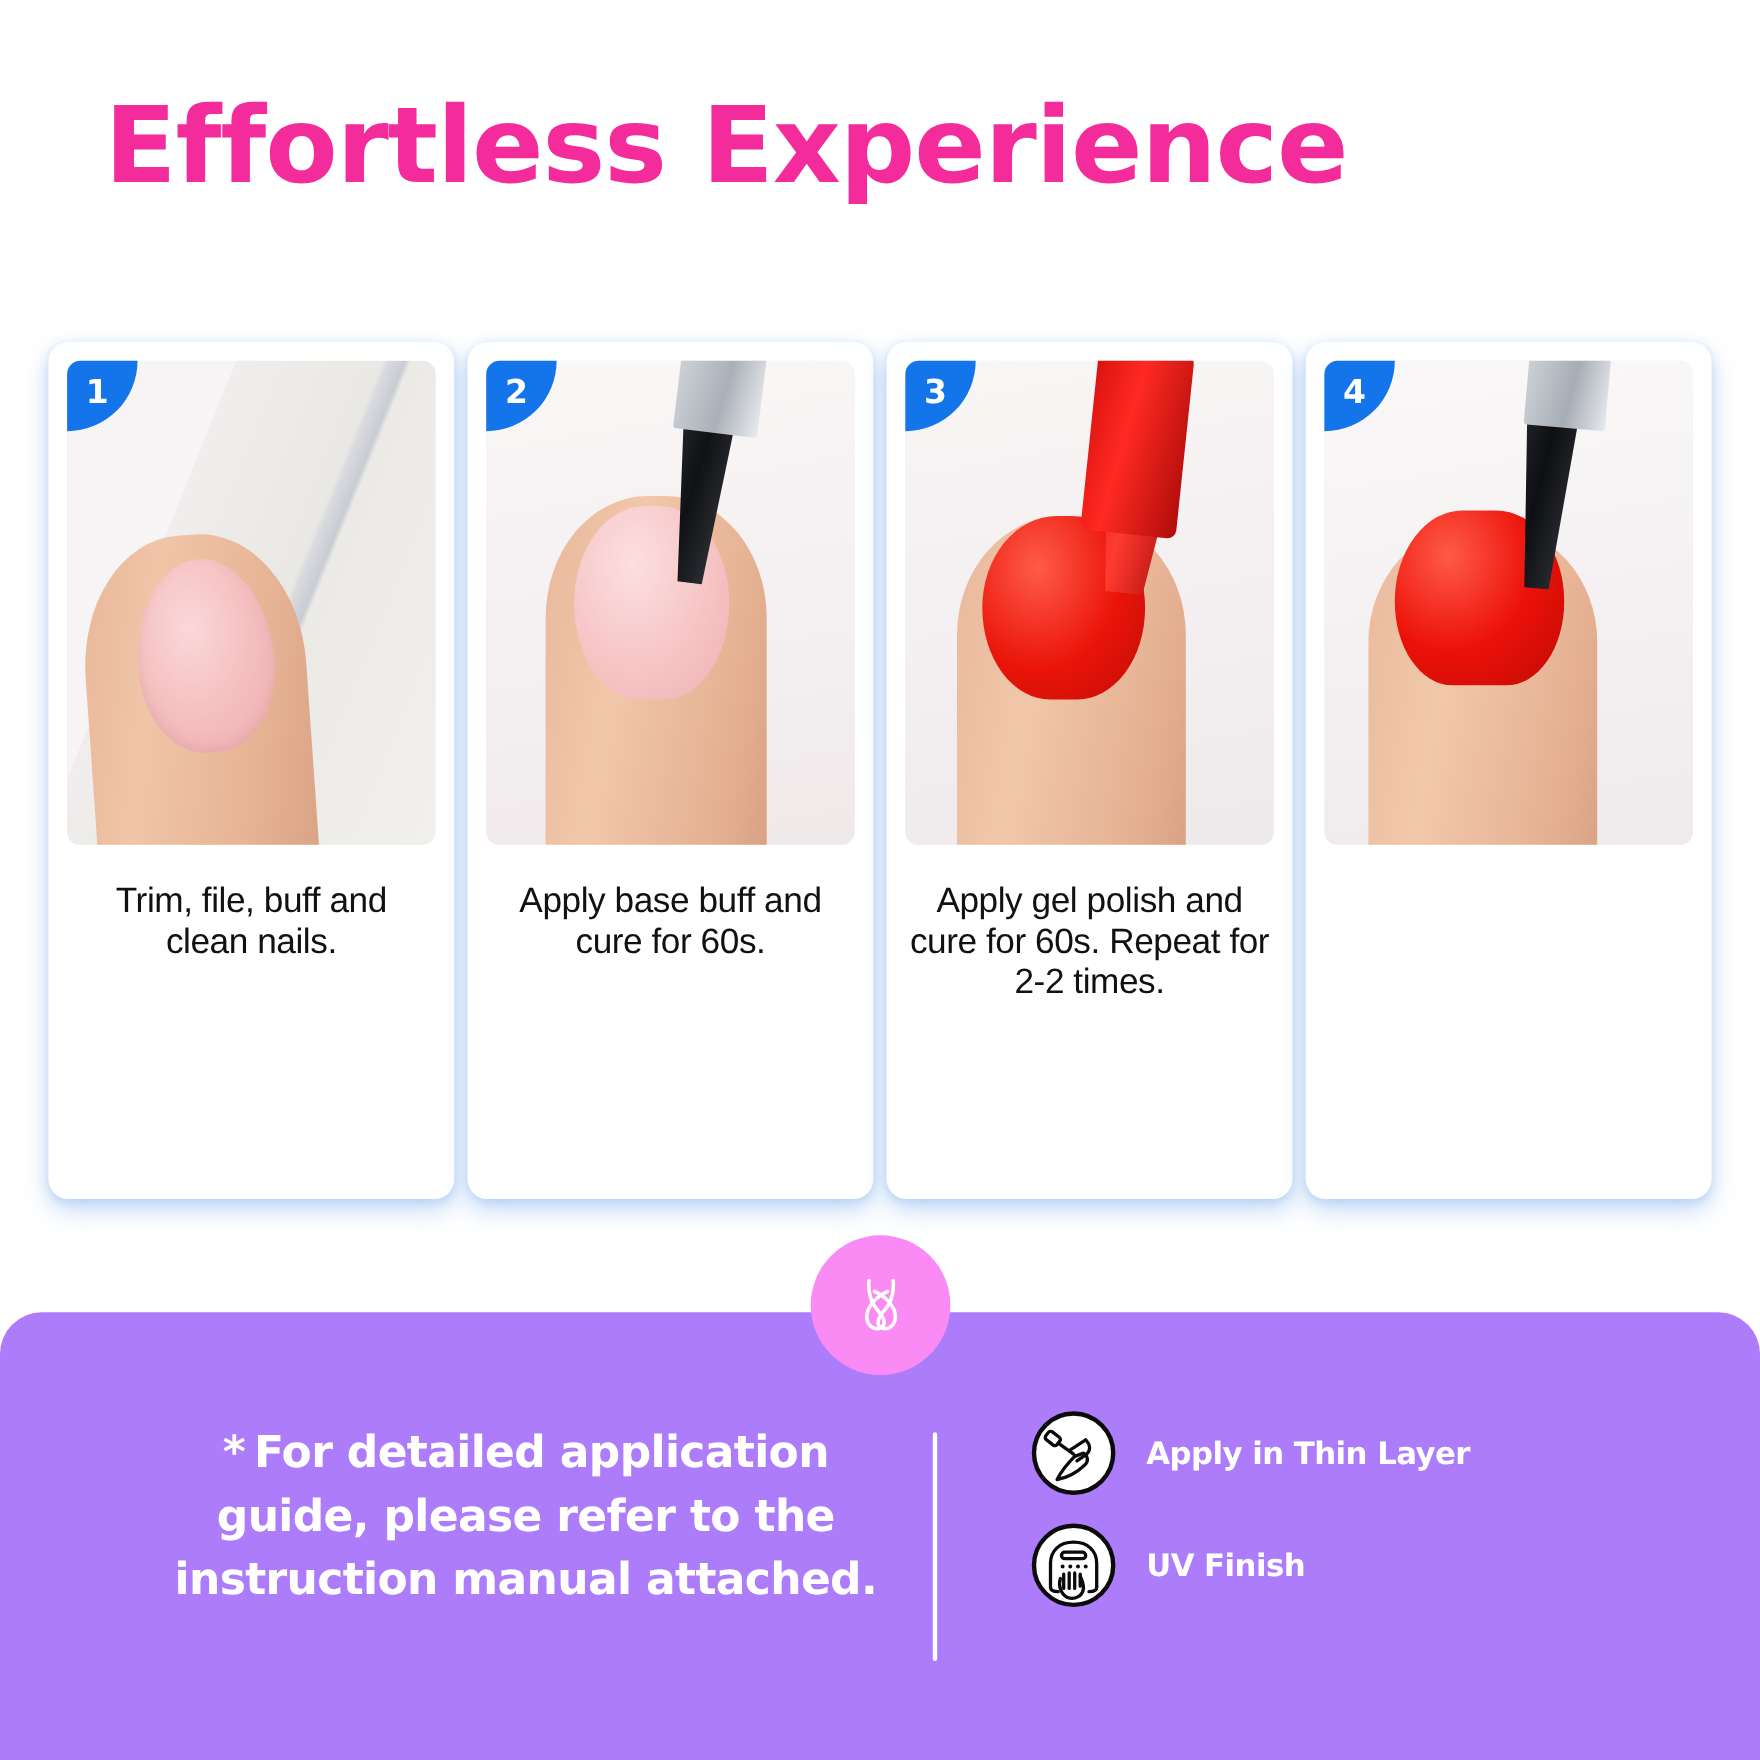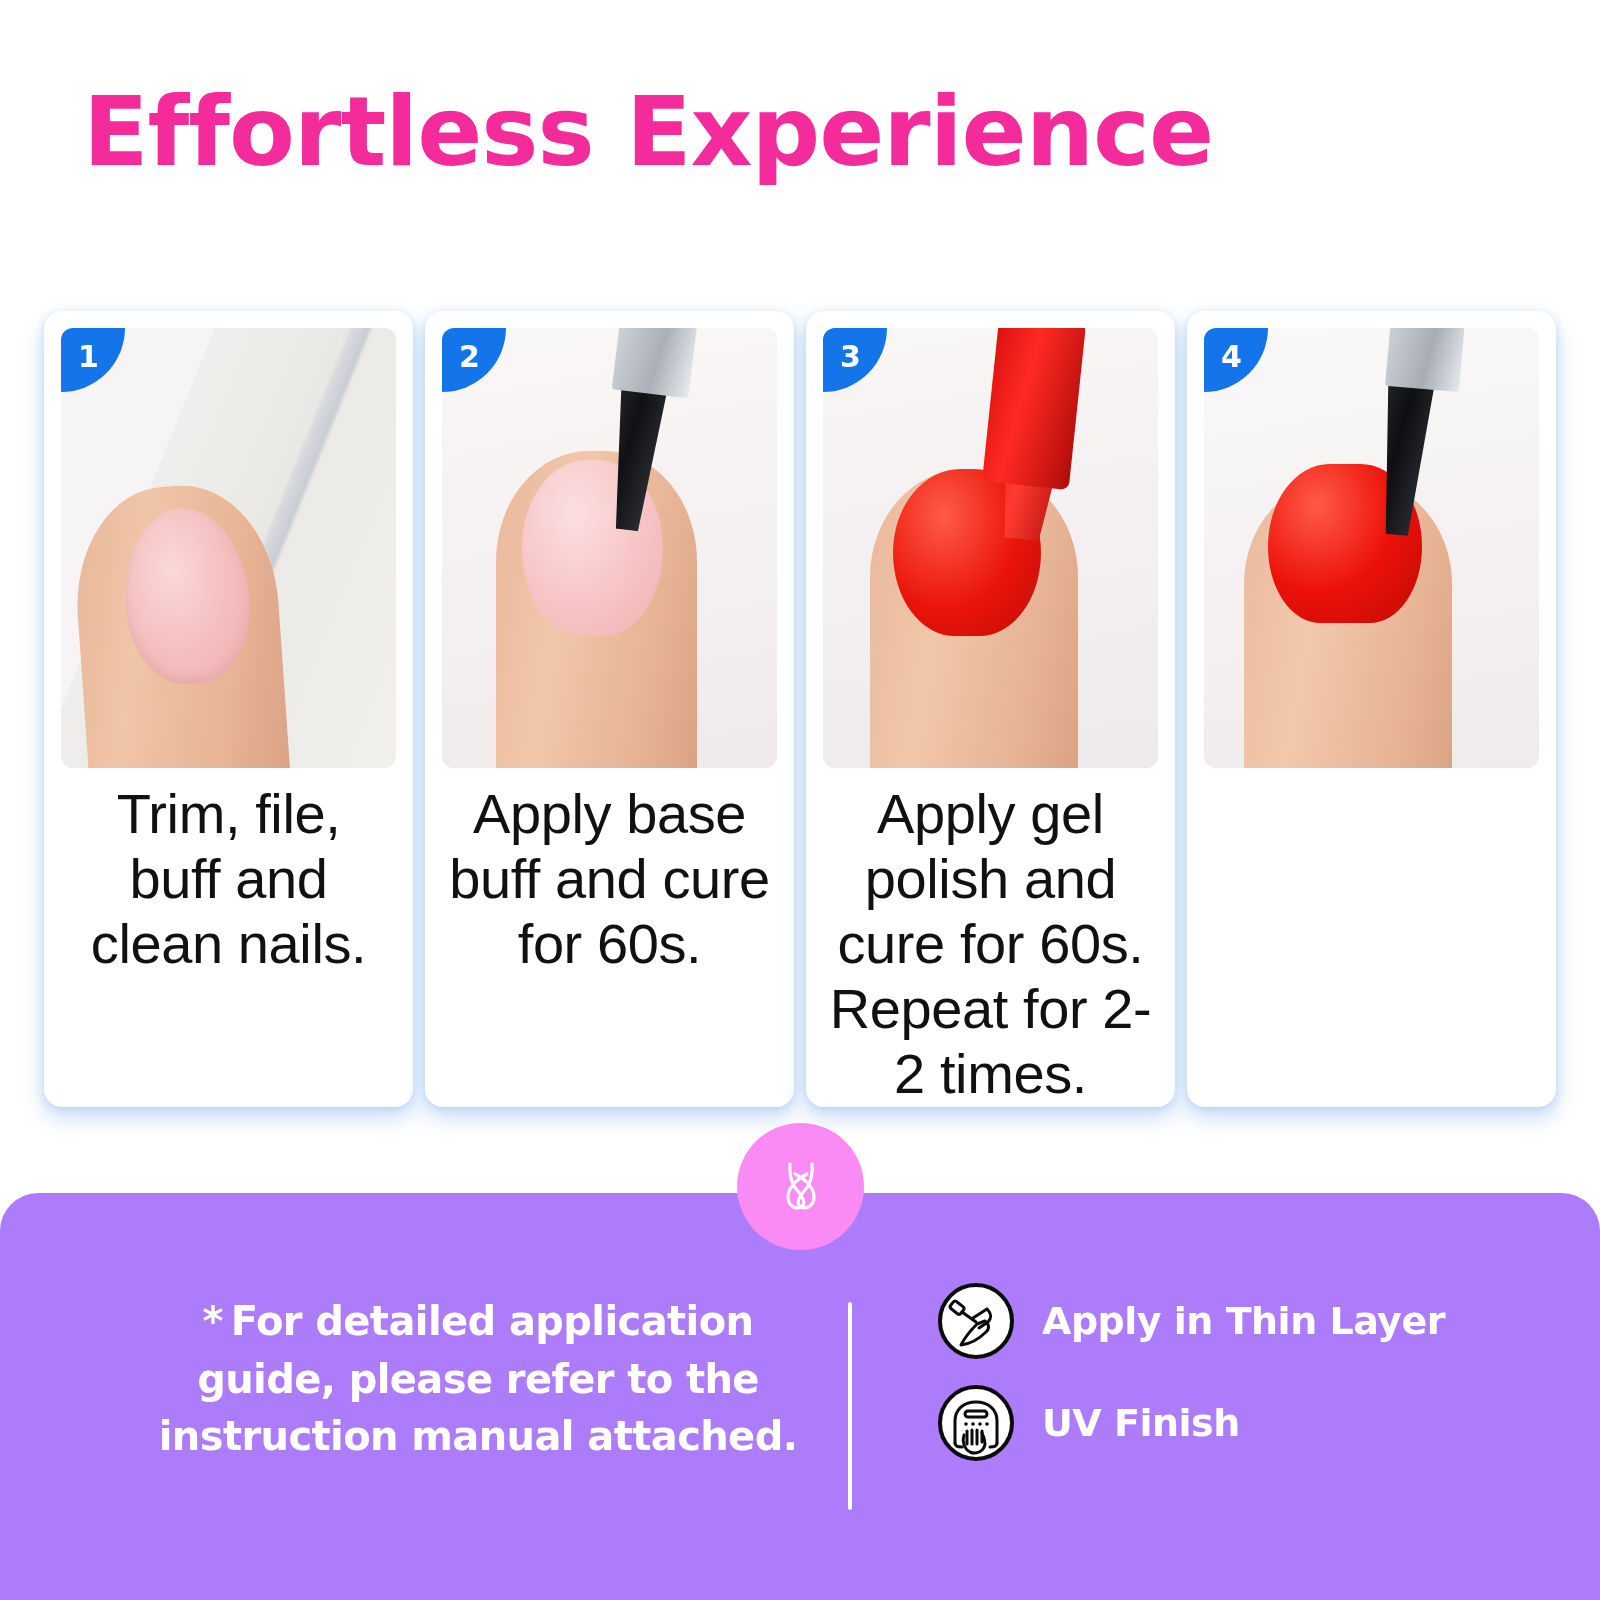--- a/index.html
+++ b/index.html
@@ -16,21 +16,21 @@
     position: relative;
     width: 1600px;
     height: 1600px;
     background: #ffffff;
   }
 
   
   .title {
     position: absolute;
     top: 76px;
-    left: 0;
+    left: 12px;
     width: 1296px;
     text-align: center;
     font-size: 96px;
     font-weight: 700;
     letter-spacing: -1px;
     color: #F42B9A;
     font-family: "DejaVu Sans", sans-serif;
   }
 
   
@@ -202,24 +202,24 @@
     z-index: 3;
     font-family: "DejaVu Sans", sans-serif;
   }
   .badge span {
     position: absolute;
     left: 17px;
     top: 14px;
   }
 
   .caption {
-    margin-top: 14px;
+    margin-top: 32px;
     padding: 0 4px;
     text-align: center;
-    font-size: 56px;
+    font-size: 32px;
     line-height: 1.16;
     color: #111111;
     font-weight: 400;
     font-family: "Liberation Sans", sans-serif;
     letter-spacing: -0.4px;
   }
 
   
   .logo-circle {
     position: absolute;
@@ -291,21 +291,21 @@
     background: #ffffff;
     border: 4px solid #0b0b0b;
     flex: 0 0 auto;
     display: flex;
     align-items: center;
     justify-content: center;
     overflow: hidden;
   }
   .feature-label {
     color: #ffffff;
-    font-size: 38px;
+    font-size: 28px;
     font-weight: 700;
     font-family: "DejaVu Sans", sans-serif;
     letter-spacing: -0.5px;
     white-space: nowrap;
   }
 </style>
 </head>
 <body>
 
 <div class="page">

